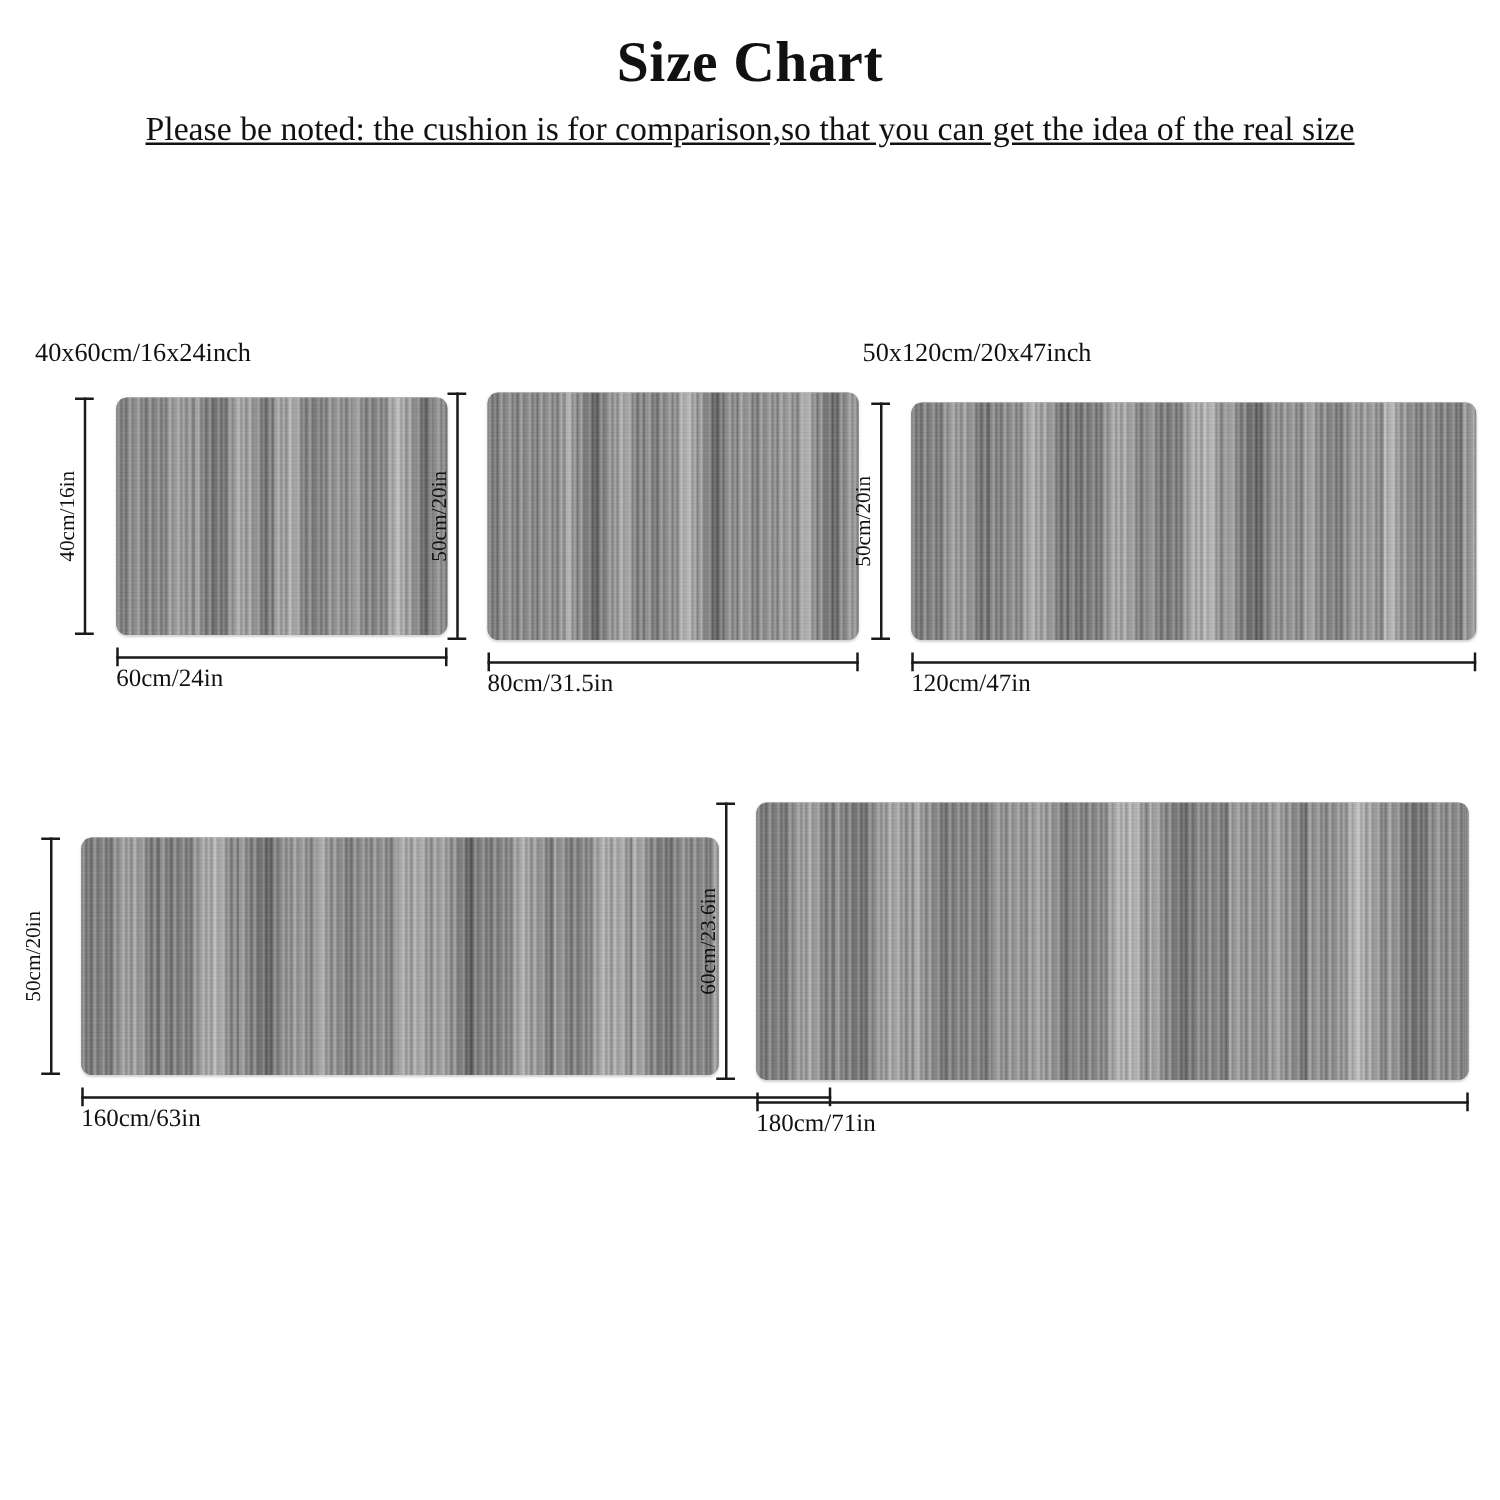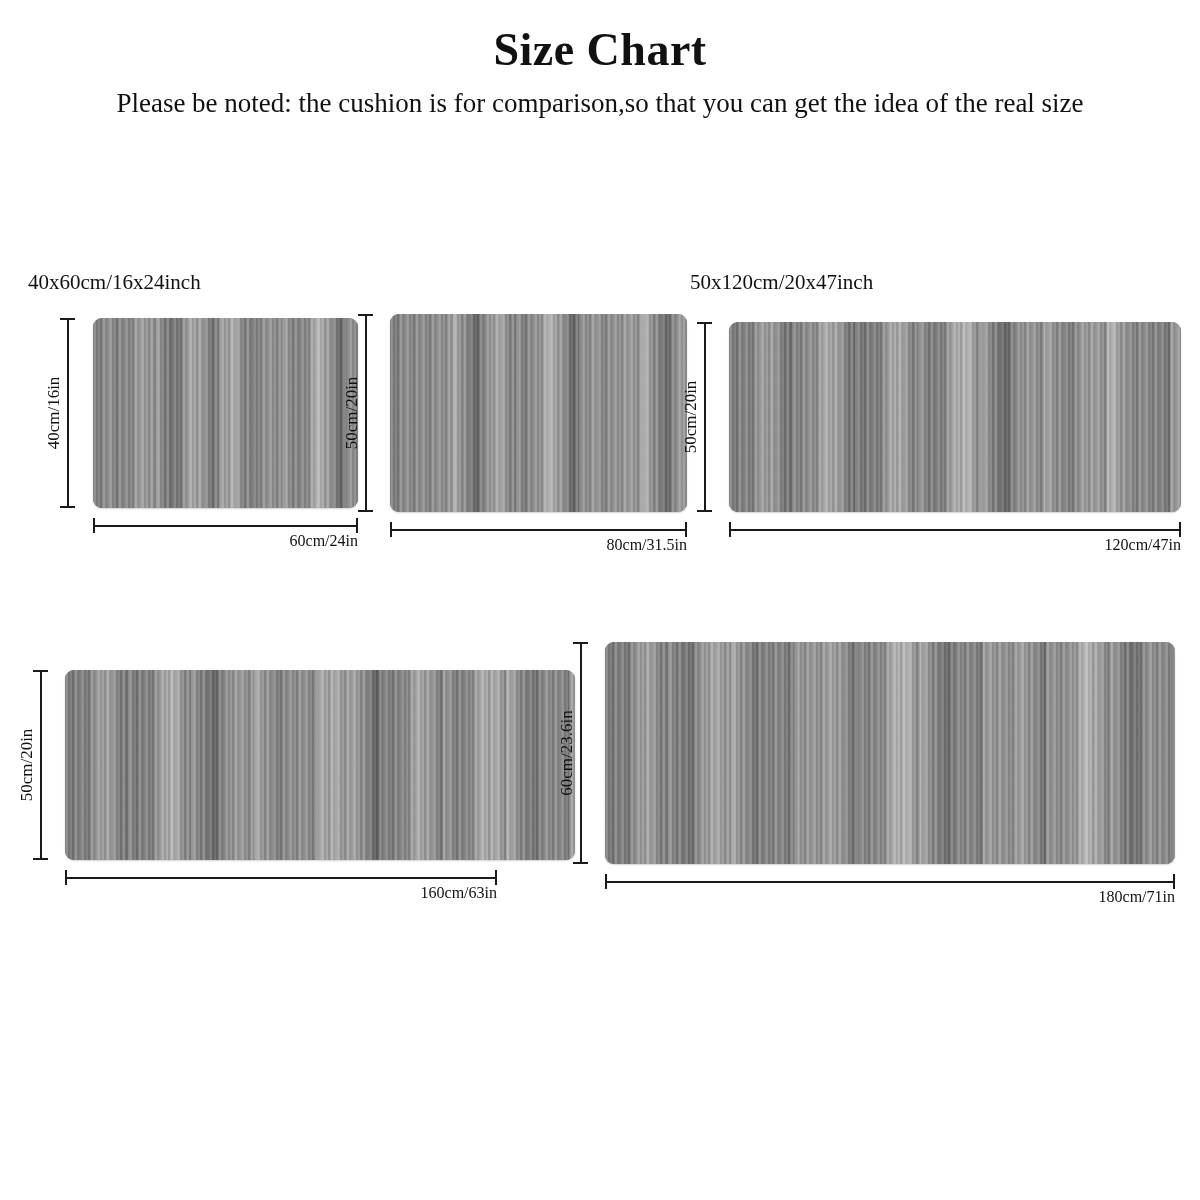--- a/index.html
+++ b/index.html
@@ -35,20 +35,21 @@
     margin: 0;
     font-family: "Liberation Serif", serif;
   }
   .note {
     margin: 10px auto 0 auto;
     width: 1180px;
     font-size: 27px;
     line-height: 1.42;
     text-align: center;
     font-family: "Liberation Serif", serif;
+    text-decoration: underline;
   }
   .note div { white-space: nowrap; }
 
   
   .rows {
     position: absolute;
     top: 250px;
     left: 0;
     width: 1200px;
   }
@@ -136,22 +137,22 @@
     height: 15px;
     background: #1a1a1a;
   }
   .dim-h .cap-l { left: 0; }
   .dim-h .cap-r { right: 0; }
   .dim-h .label {
     position: absolute;
     top: 14px;
     left: 0;
     width: 100%;
-    text-align: right;
-    font-size: 16px;
+    text-align: left;
+    font-size: 20px;
     font-family: "Liberation Serif", serif;
     white-space: nowrap;
   }
 
   .dim-v {
     position: absolute;
     width: 14px;
   }
   .dim-v .line {
     position: absolute;
@@ -264,21 +265,21 @@
         <div class="rug" style="left:45px; top:50px; width:510px; height:190px;">
           <div class="tex"></div>
           <div class="grain"></div>
         </div>
         <div class="dim-v" style="left:13px; top:50px; height:190px;">
           <div class="line"></div>
           <div class="cap-t"></div>
           <div class="cap-b"></div>
           <div class="label">50cm/20in</div>
         </div>
-        <div class="dim-h" style="left:45px; top:250px; width:432px;">
+        <div class="dim-h" style="left:45px; top:250px; width:600px;">
           <div class="line"></div>
           <div class="cap-l"></div>
           <div class="cap-r"></div>
           <div class="label">160cm/63in</div>
         </div>
       </div>
 
       <div class="card" style="left:560px; top:-10px; width:630px; height:340px;">
         <div class="rug" style="left:45px; top:42px; width:570px; height:222px;">
           <div class="tex"></div>

